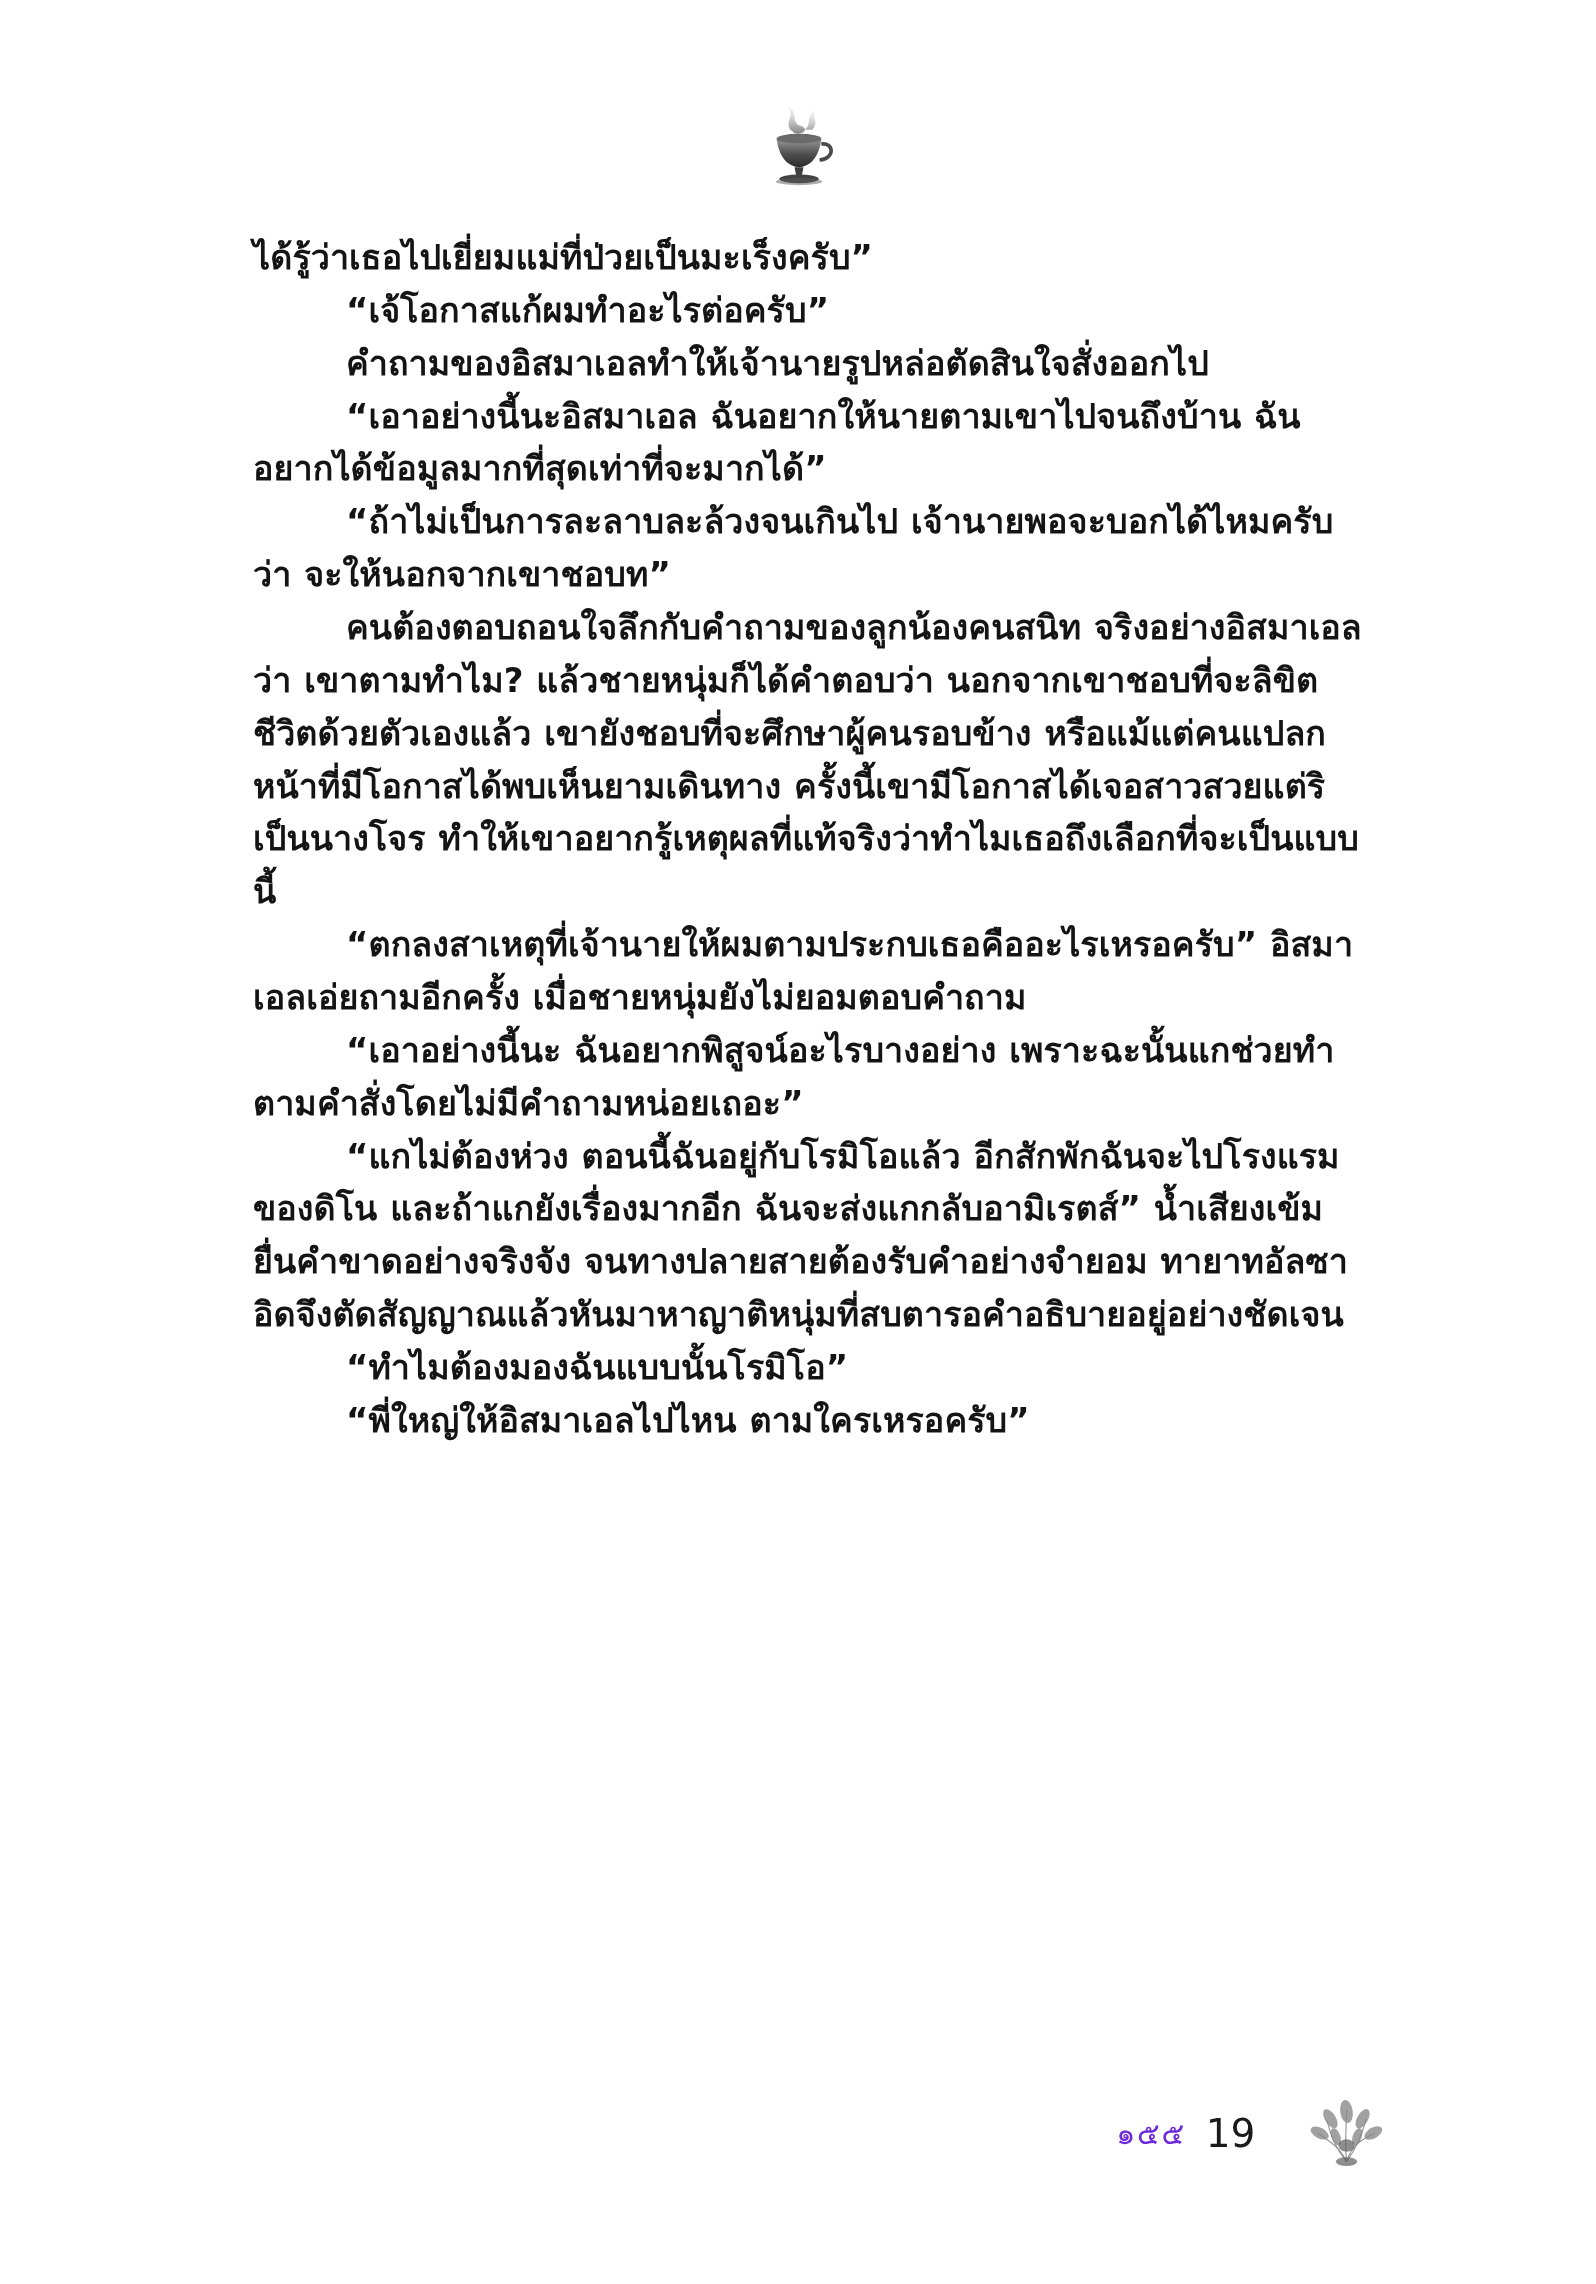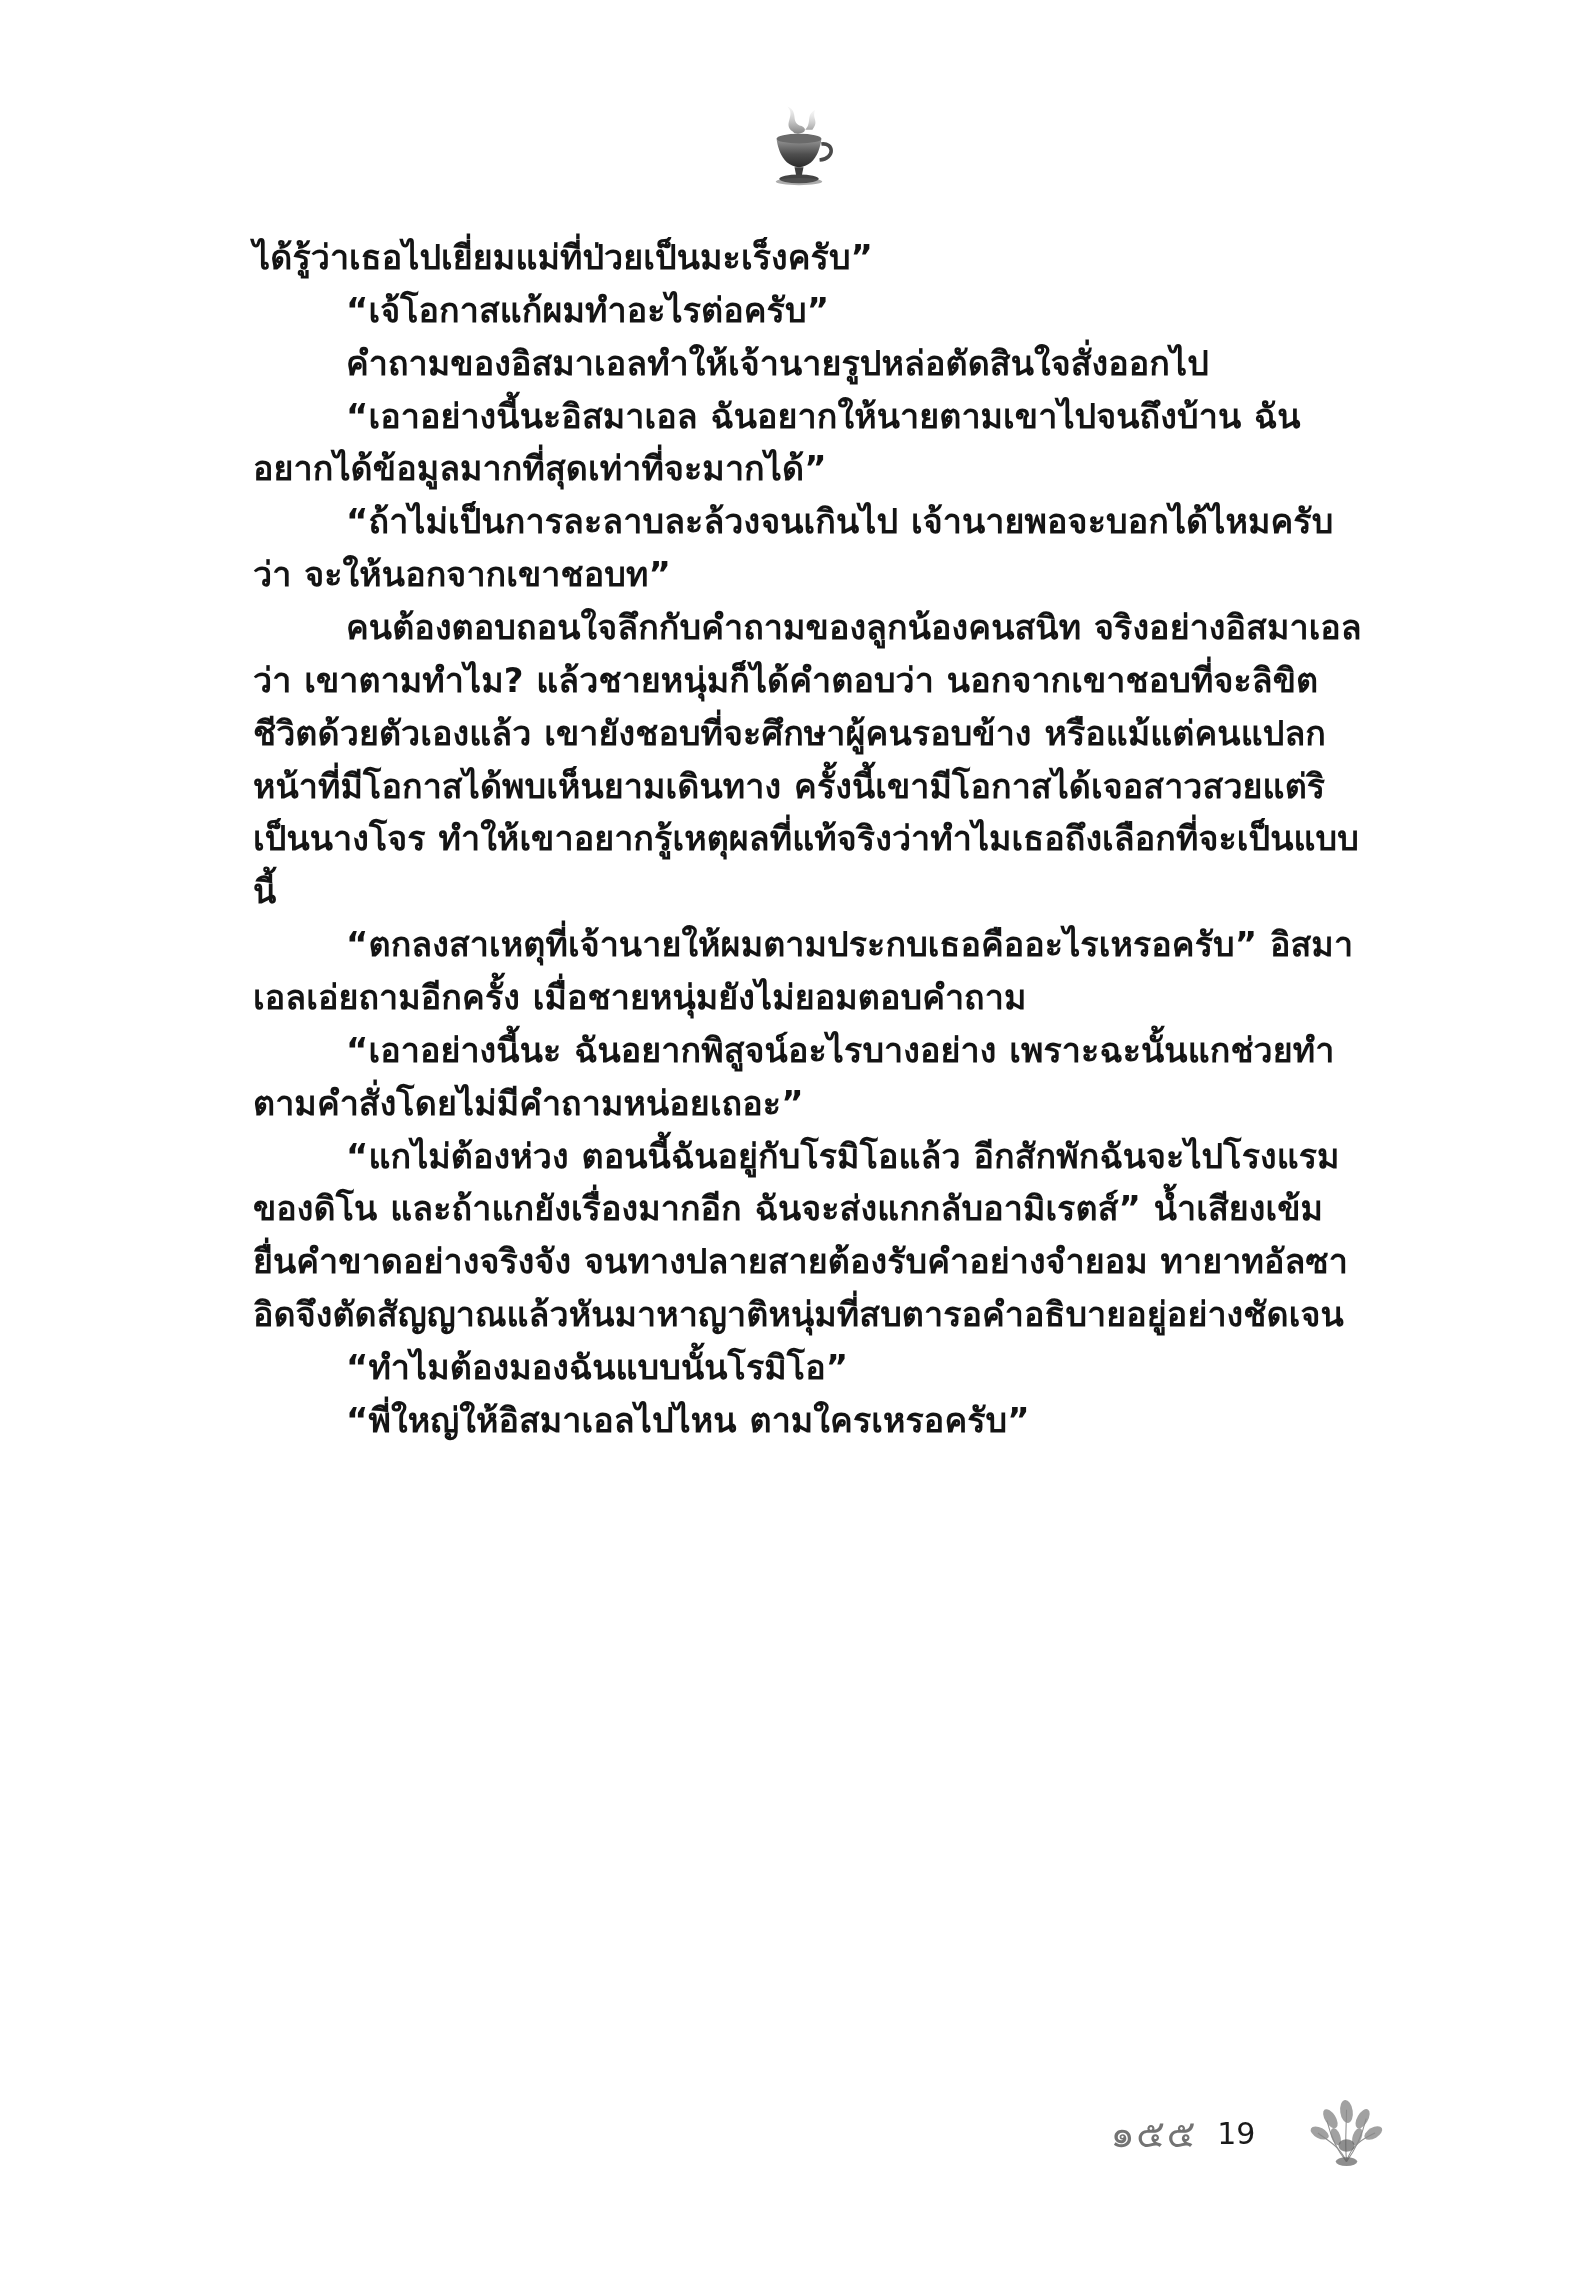--- a/index.html
+++ b/index.html
@@ -65,27 +65,27 @@
   
   .footer {
     position: absolute;
     bottom: 109px;
     right: 204px;
     display: flex;
     align-items: center;
     gap: 19.7px;
   }
   .folio-thai {
-    font-size: 38px;
-    color: #737373;
+    font-size: 30px;
+    color: #6d28d9;
     letter-spacing: 1.8px;
     font-family: "DejaVu Sans", "Liberation Sans", sans-serif;
   }
   .folio-num {
-    font-size: 30px;
+    font-size: 39px;
     color: #1a1a1a;
     font-family: "DejaVu Sans", "Liberation Sans", sans-serif;
   }
   .footer-ornament {
     margin-left: 25px;
   }
   .footer-ornament svg {
     display: block;
   }
 </style>

